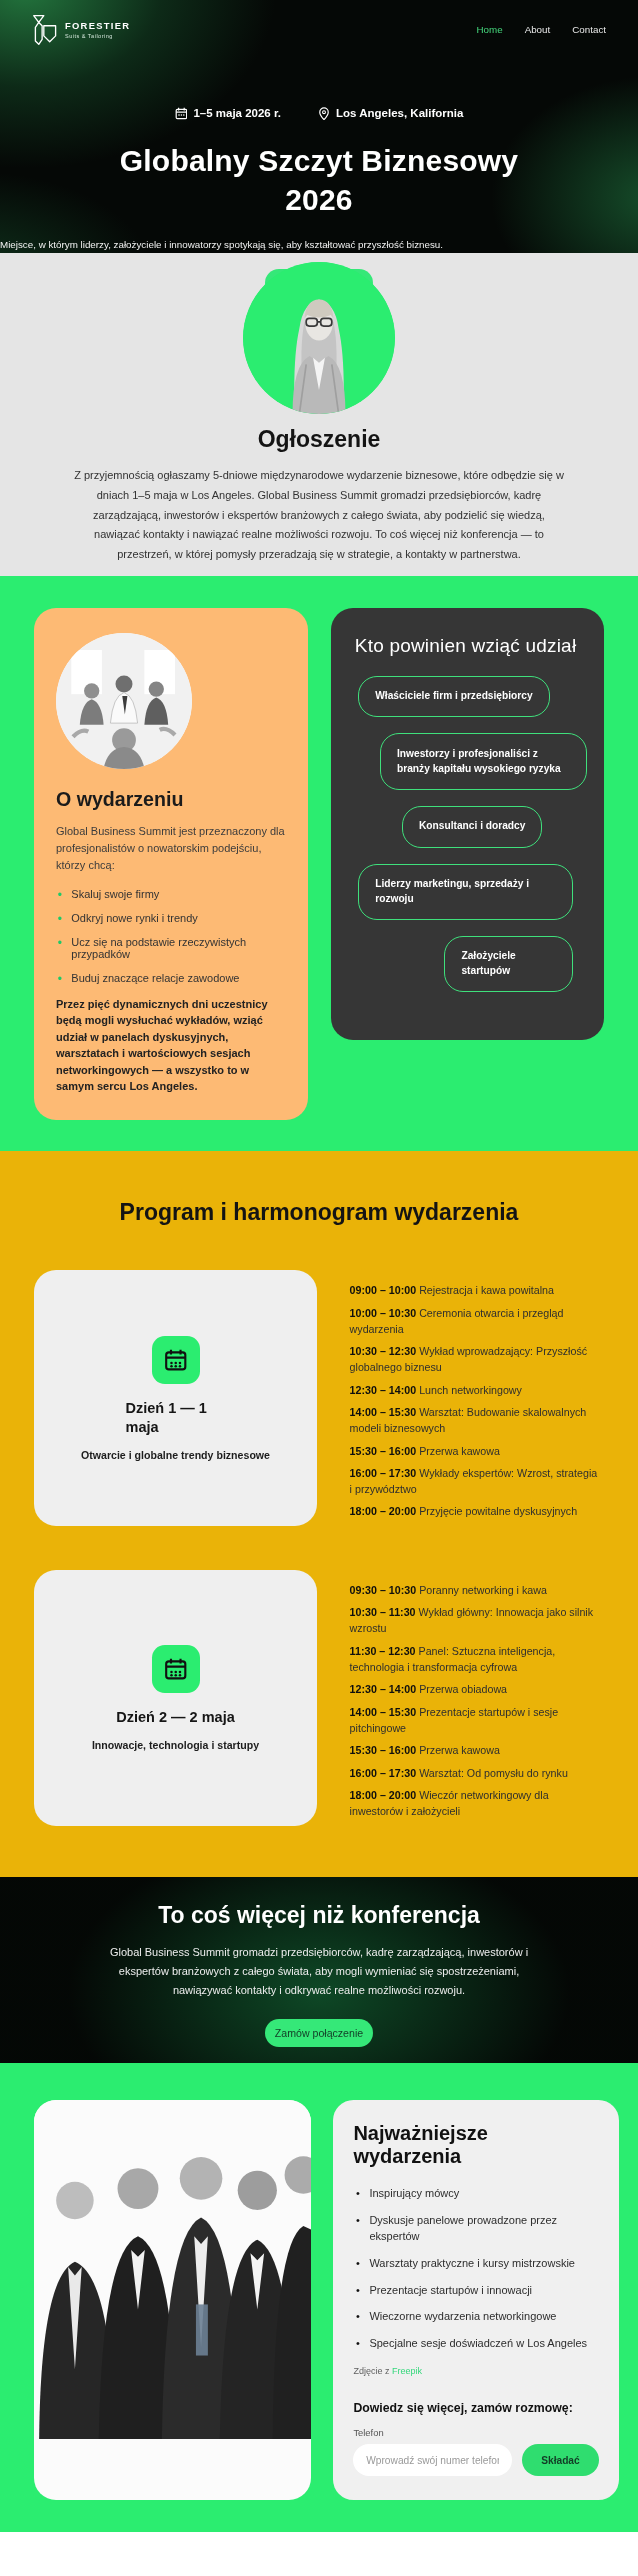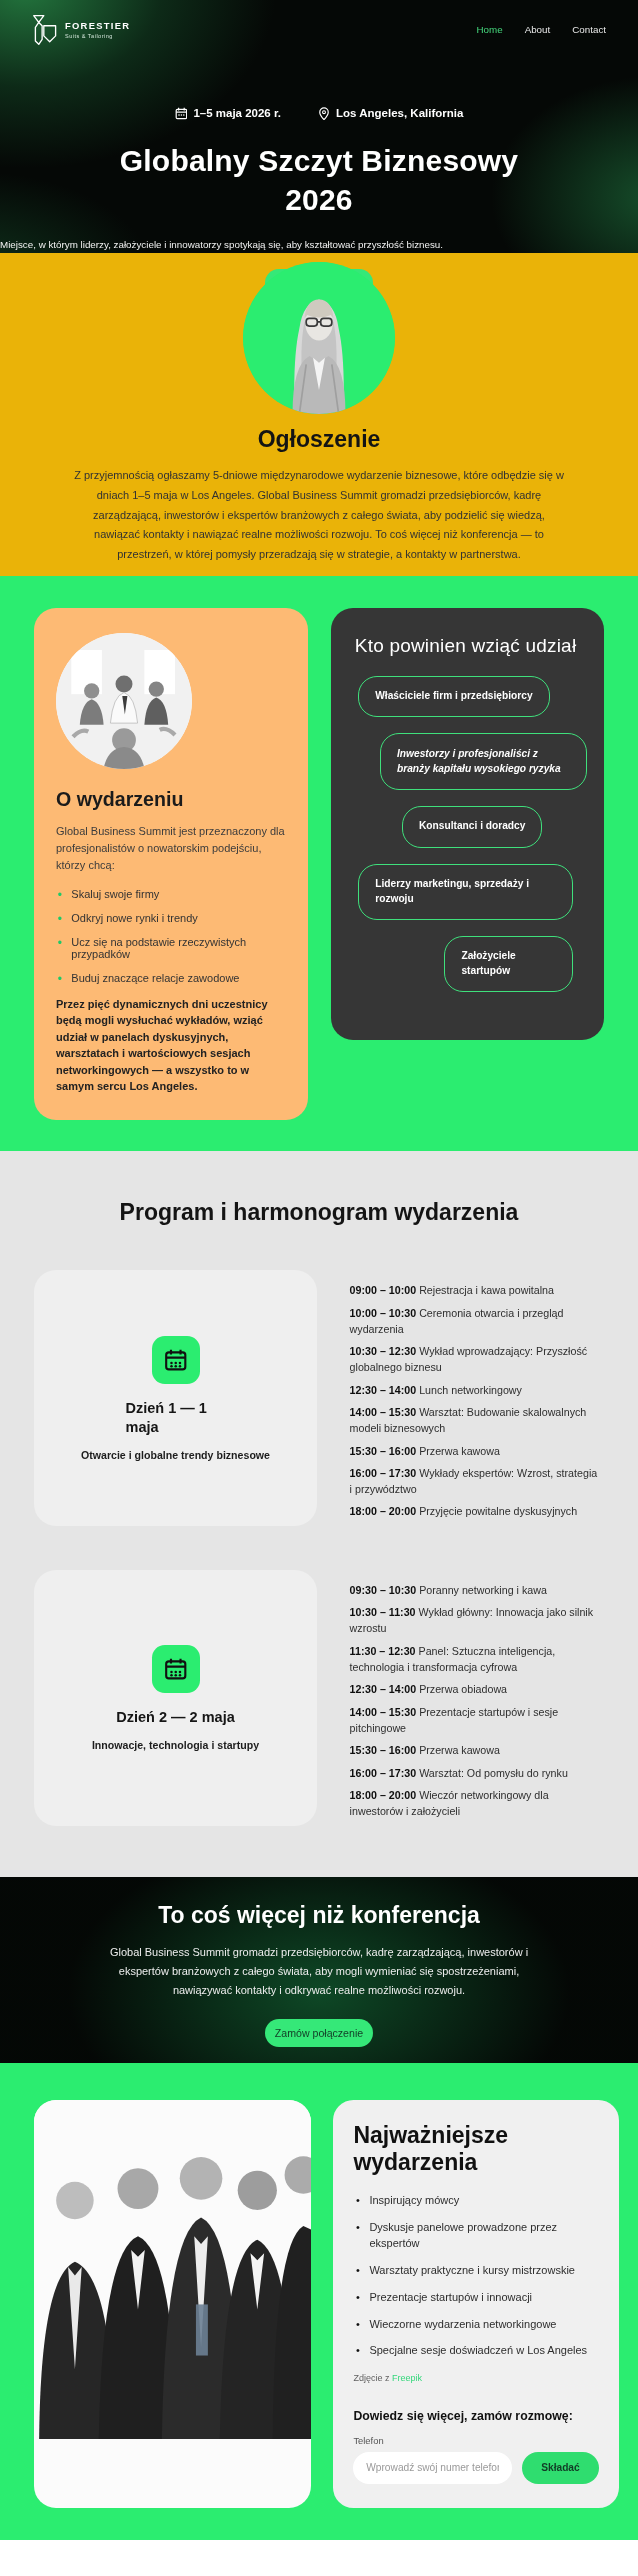--- a/index.html
+++ b/index.html
@@ -26,47 +26,47 @@
   .meta-item{ display:flex; align-items:center; gap:6px; font-size:11.5px; font-weight:700; }
   .hero h1{ text-align:center; font-size:30px; line-height:1.28; font-weight:700; max-width:400px; margin:22px auto 0; letter-spacing:0.2px; }
   .hero-sub{ text-align:left; font-size:9.8px; color:#f2f2f2; margin-top:20.4px; }
   .btn{
     display:block; margin:0 auto; background:#35e878; color:#123c26; border:none; cursor:pointer;
     border-radius:22px; font-family:"Liberation Sans",sans-serif; font-size:10.6px; padding:0 24px; height:28px; font-weight:500;
   }
   .hero .btn{ margin-top:19px; width:108px; padding:0; }
 
   
-  .announce{ height:323px; background:#eab308; text-align:center; padding-top:8.5px; }
+  .announce{ height:323px; background:#e5e5e5; text-align:center; padding-top:8.5px; }
   .avatar{ width:152px; height:152px; border-radius:50%; background:#2bed70; margin:0 auto; overflow:hidden; position:relative; }
   .announce h2{ font-size:23px; font-weight:700; color:#141414; margin-top:12px; }
   .announce p{ max-width:495px; margin:13.6px auto 0; font-size:11px; line-height:1.8; color:#323232; }
 
   
   .green1{ background:#2bed70; padding:31.5px 34px 31px; display:flex; gap:23px; align-items:flex-start; }
   .card-light{ background:#fdba74; border-radius:22px; }
   .about-card{ flex:0 0 274px; padding:25.5px 22px 25.5px; }
   .about-photo{ width:136px; height:136px; border-radius:50%; overflow:hidden; background:#f7f7f7; }
   .about-card h3{ font-size:19.6px; font-weight:700; color:#1b1b1b; margin-top:19px; }
   .about-intro{ font-size:11px; color:#3c3c3c; line-height:1.55; margin-top:12px; }
   .about-list{ list-style:none; margin-top:13.6px; }
   .about-list li{ position:relative; padding-left:15.3px; font-size:11px; color:#333; margin-bottom:12px; }
   .about-list li::before{ content:"•"; position:absolute; left:1.7px; color:#1ec968; font-size:12px; }
   .about-outro{ font-size:11px; font-weight:700; color:#222; line-height:1.5; margin-top:8px; }
   .audience-card{ flex:1; background:#363636; border-radius:22px; padding:22px 17px 48px; color:#fff; }
   .audience-card h3{ font-size:19px; font-weight:500; letter-spacing:0.2px; margin:5.1px 0 19px 6.8px; }
   .pill{ border:1.3px solid #3fe07c; border-radius:19px; padding:12.8px 16px; font-size:10.2px; font-weight:700; color:#fff; width:fit-content; cursor:pointer; line-height:1.4; }
   .pill-1{ margin-left:10.2px; }
-  .pill-2{ margin-left:32px; margin-top:16px; max-width:232px;font-style:italic; }
+  .pill-2{ margin-left:32px; margin-top:16px; max-width:232px; }
   .pill-3{ margin-left:54px; margin-top:16px; }
   .pill-4{ margin-left:10.2px; margin-top:16px; max-width:215px; }
   .pill-5{ margin-left:auto; margin-right:13.6px; margin-top:16px; max-width:129px; }
 
   
-  .program{ background:#e5e5e5; padding:48px 34px 51px; }
+  .program{ background:#eab308; padding:48px 34px 51px; }
   .program h2{ text-align:center; font-size:23px; font-weight:700; color:#141414; }
   .day-row{ display:flex; gap:19px; margin-top:44px; align-items:stretch; }
   .day-card{ flex:0 0 283px; background:#efefef; border-radius:22px; display:flex; flex-direction:column; align-items:center; justify-content:center; padding:25.5px 17px; min-height:203px; }
   .cal-badge{ width:48px; height:48px; background:#2bed70; border-radius:12.8px; display:flex; align-items:center; justify-content:center; }
   .day-title{ font-size:14.5px; font-weight:700; color:#161616; margin-top:15.3px; line-height:1.3; }
   .day-title.wrap-narrow{ max-width:100px; }
   .day-theme{ font-size:10.6px; font-weight:700; color:#1d1d1d; margin-top:12px; }
   .schedule{ flex:1; padding:12px 3.4px 0 13.6px; }
   .sch-item{ font-size:10.7px; color:#2e2e2e; line-height:1.5; margin-bottom:6.4px; }
   .sch-item b{ color:#0e0e0e; }
@@ -77,21 +77,21 @@
     background: radial-gradient(ellipse 358px 221px at 50% 62%, rgba(16,84,44,.85) 0%, rgba(5,10,7,.2) 70%), #040705;
   }
   .cta-dark h2{ font-size:23px; font-weight:700; }
   .cta-dark p{ max-width:430px; margin:13.6px auto 0; font-size:11px; line-height:1.75; color:#ededed; }
   .cta-dark .btn{ margin-top:19px; width:108px; padding:0; }
 
   
   .green2{ background:#2bed70; padding:37px 34px 32px; display:flex; gap:22px; align-items:stretch; }
   .photo-card{ flex:0 0 277px; border-radius:22px; overflow:hidden; background:#fbfbfb; min-height:339px; position:relative; }
   .hl-card{ flex:1; background:#f0f0f0; border-radius:20.4px; padding:22px 20.4px 24px; }
-  .hl-card h3{ font-size:23px; font-weight:700; color:#111; line-height:1.18; max-width:213px; }
+  .hl-card h3{ font-size:20px; font-weight:700; color:#111; line-height:1.18; max-width:213px; }
   .hl-list{ list-style:none; margin-top:17px; }
   .hl-list li{ position:relative; padding-left:16px; font-size:11px; color:#2d2d2d; line-height:1.45; margin-bottom:11px; }
   .hl-list li::before{ content:"•"; position:absolute; left:2.6px; color:#111; }
   .credit{ font-size:9px; color:#5f5f5f; margin-top:13.6px; }
   .credit a{ color:#35d77c; text-decoration:none; cursor:pointer; }
   .form-head{ font-size:12.3px; font-weight:700; color:#111; margin-top:25.5px; }
   .form-label{ font-size:9.4px; color:#555; margin-top:12px; }
   .form-row{ display:flex; gap:10.2px; margin-top:6px; align-items:center; }
   .phone-input{ flex:1; height:32px; border:none; border-radius:17px; background:#fff; padding:0 12.8px; font-size:10.2px; color:#333; font-family:"Liberation Sans",sans-serif; outline:none; }
   .phone-input::placeholder{ color:#9a9a9a; }

